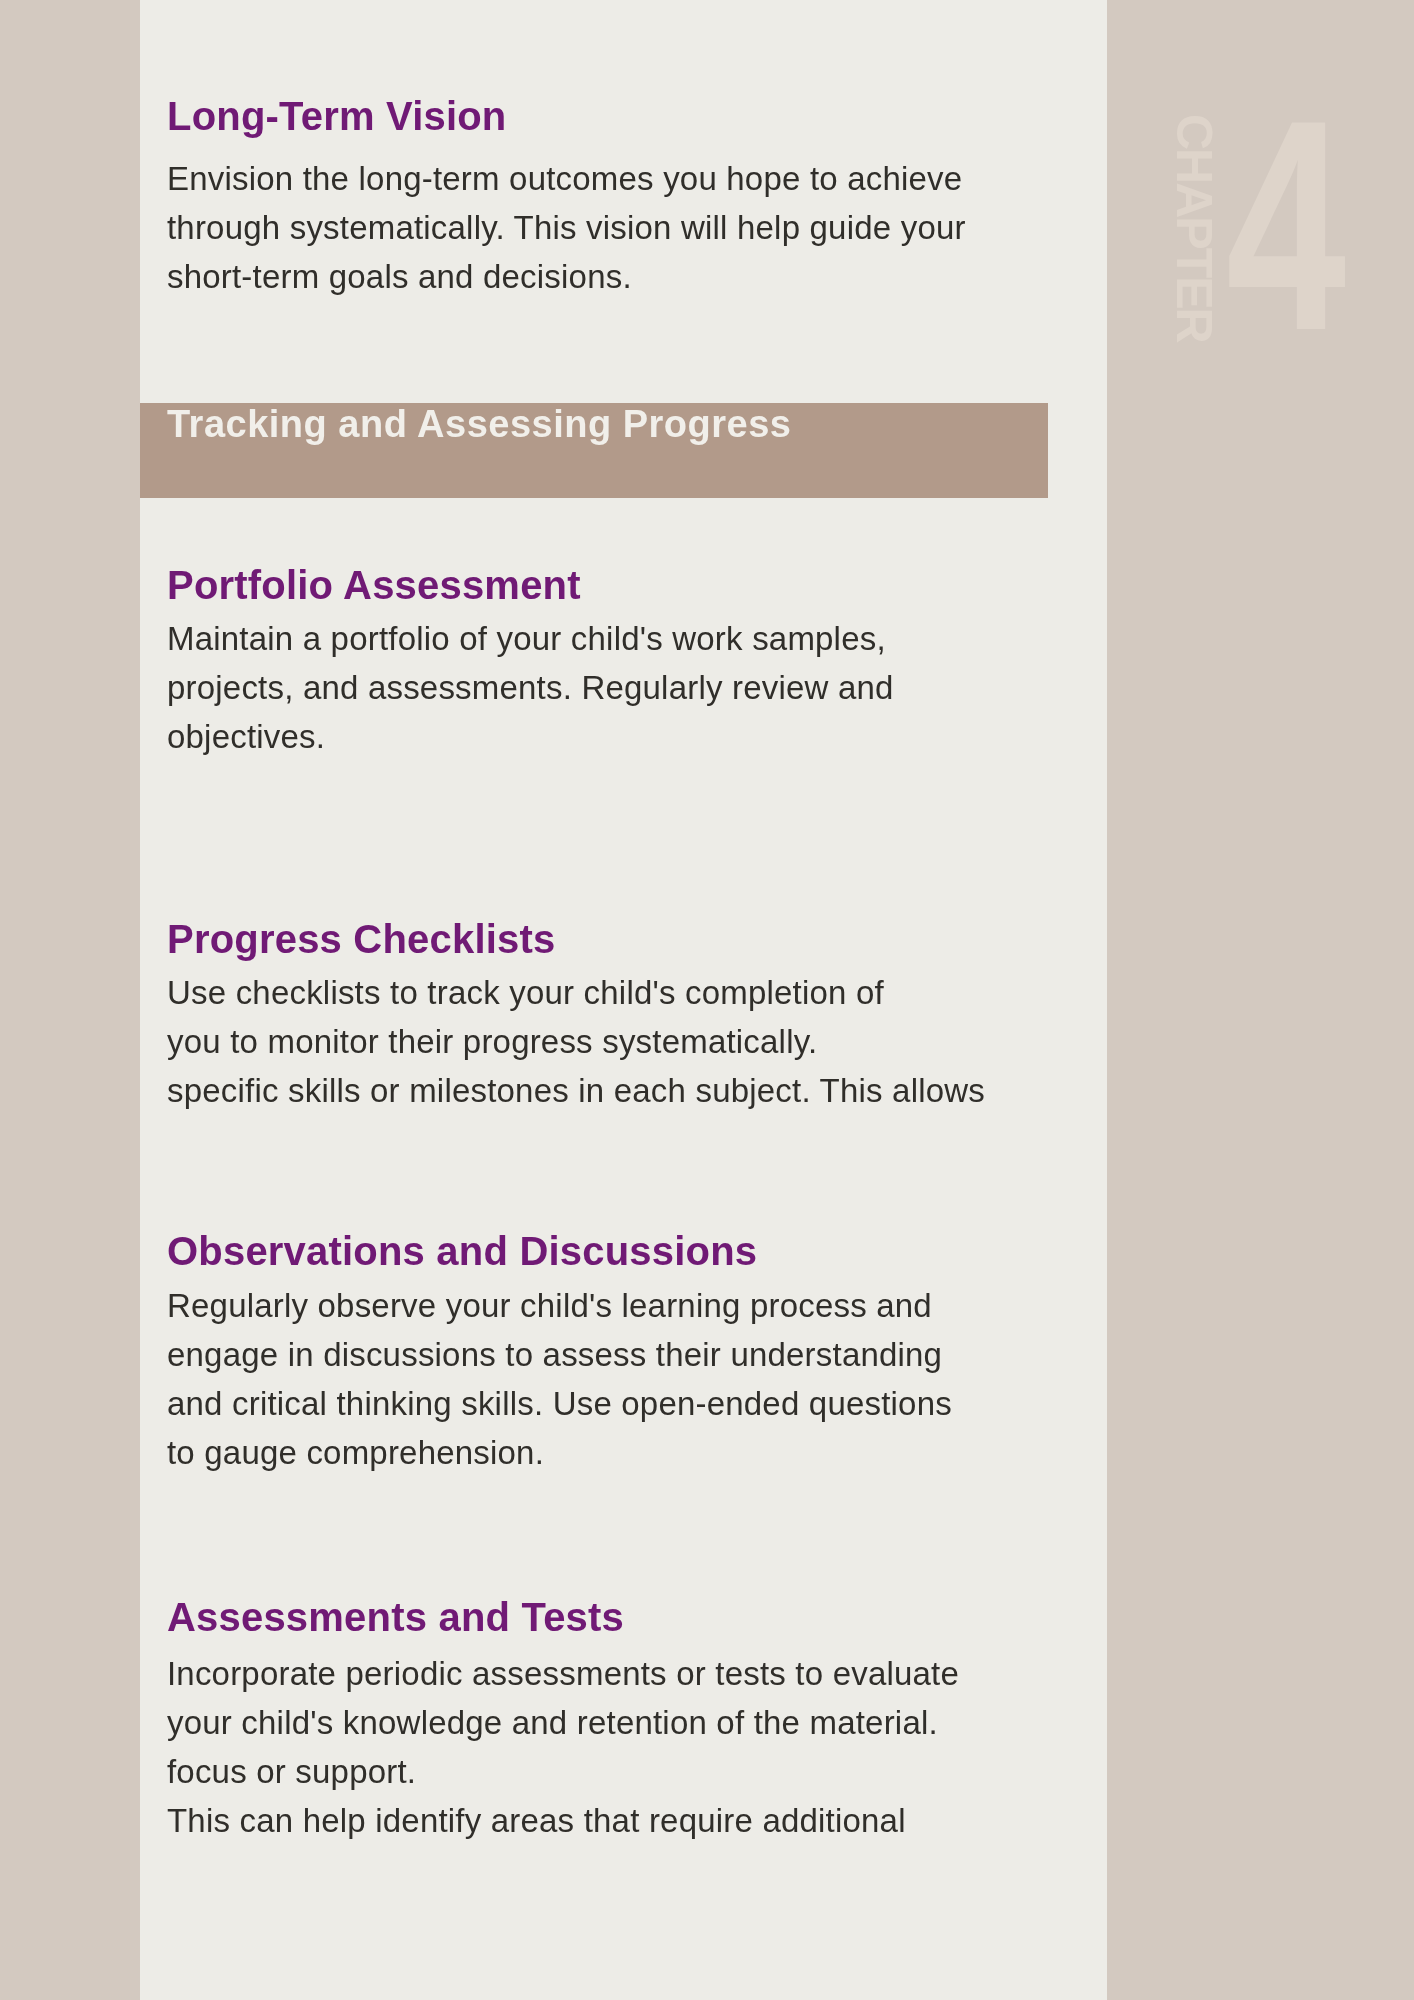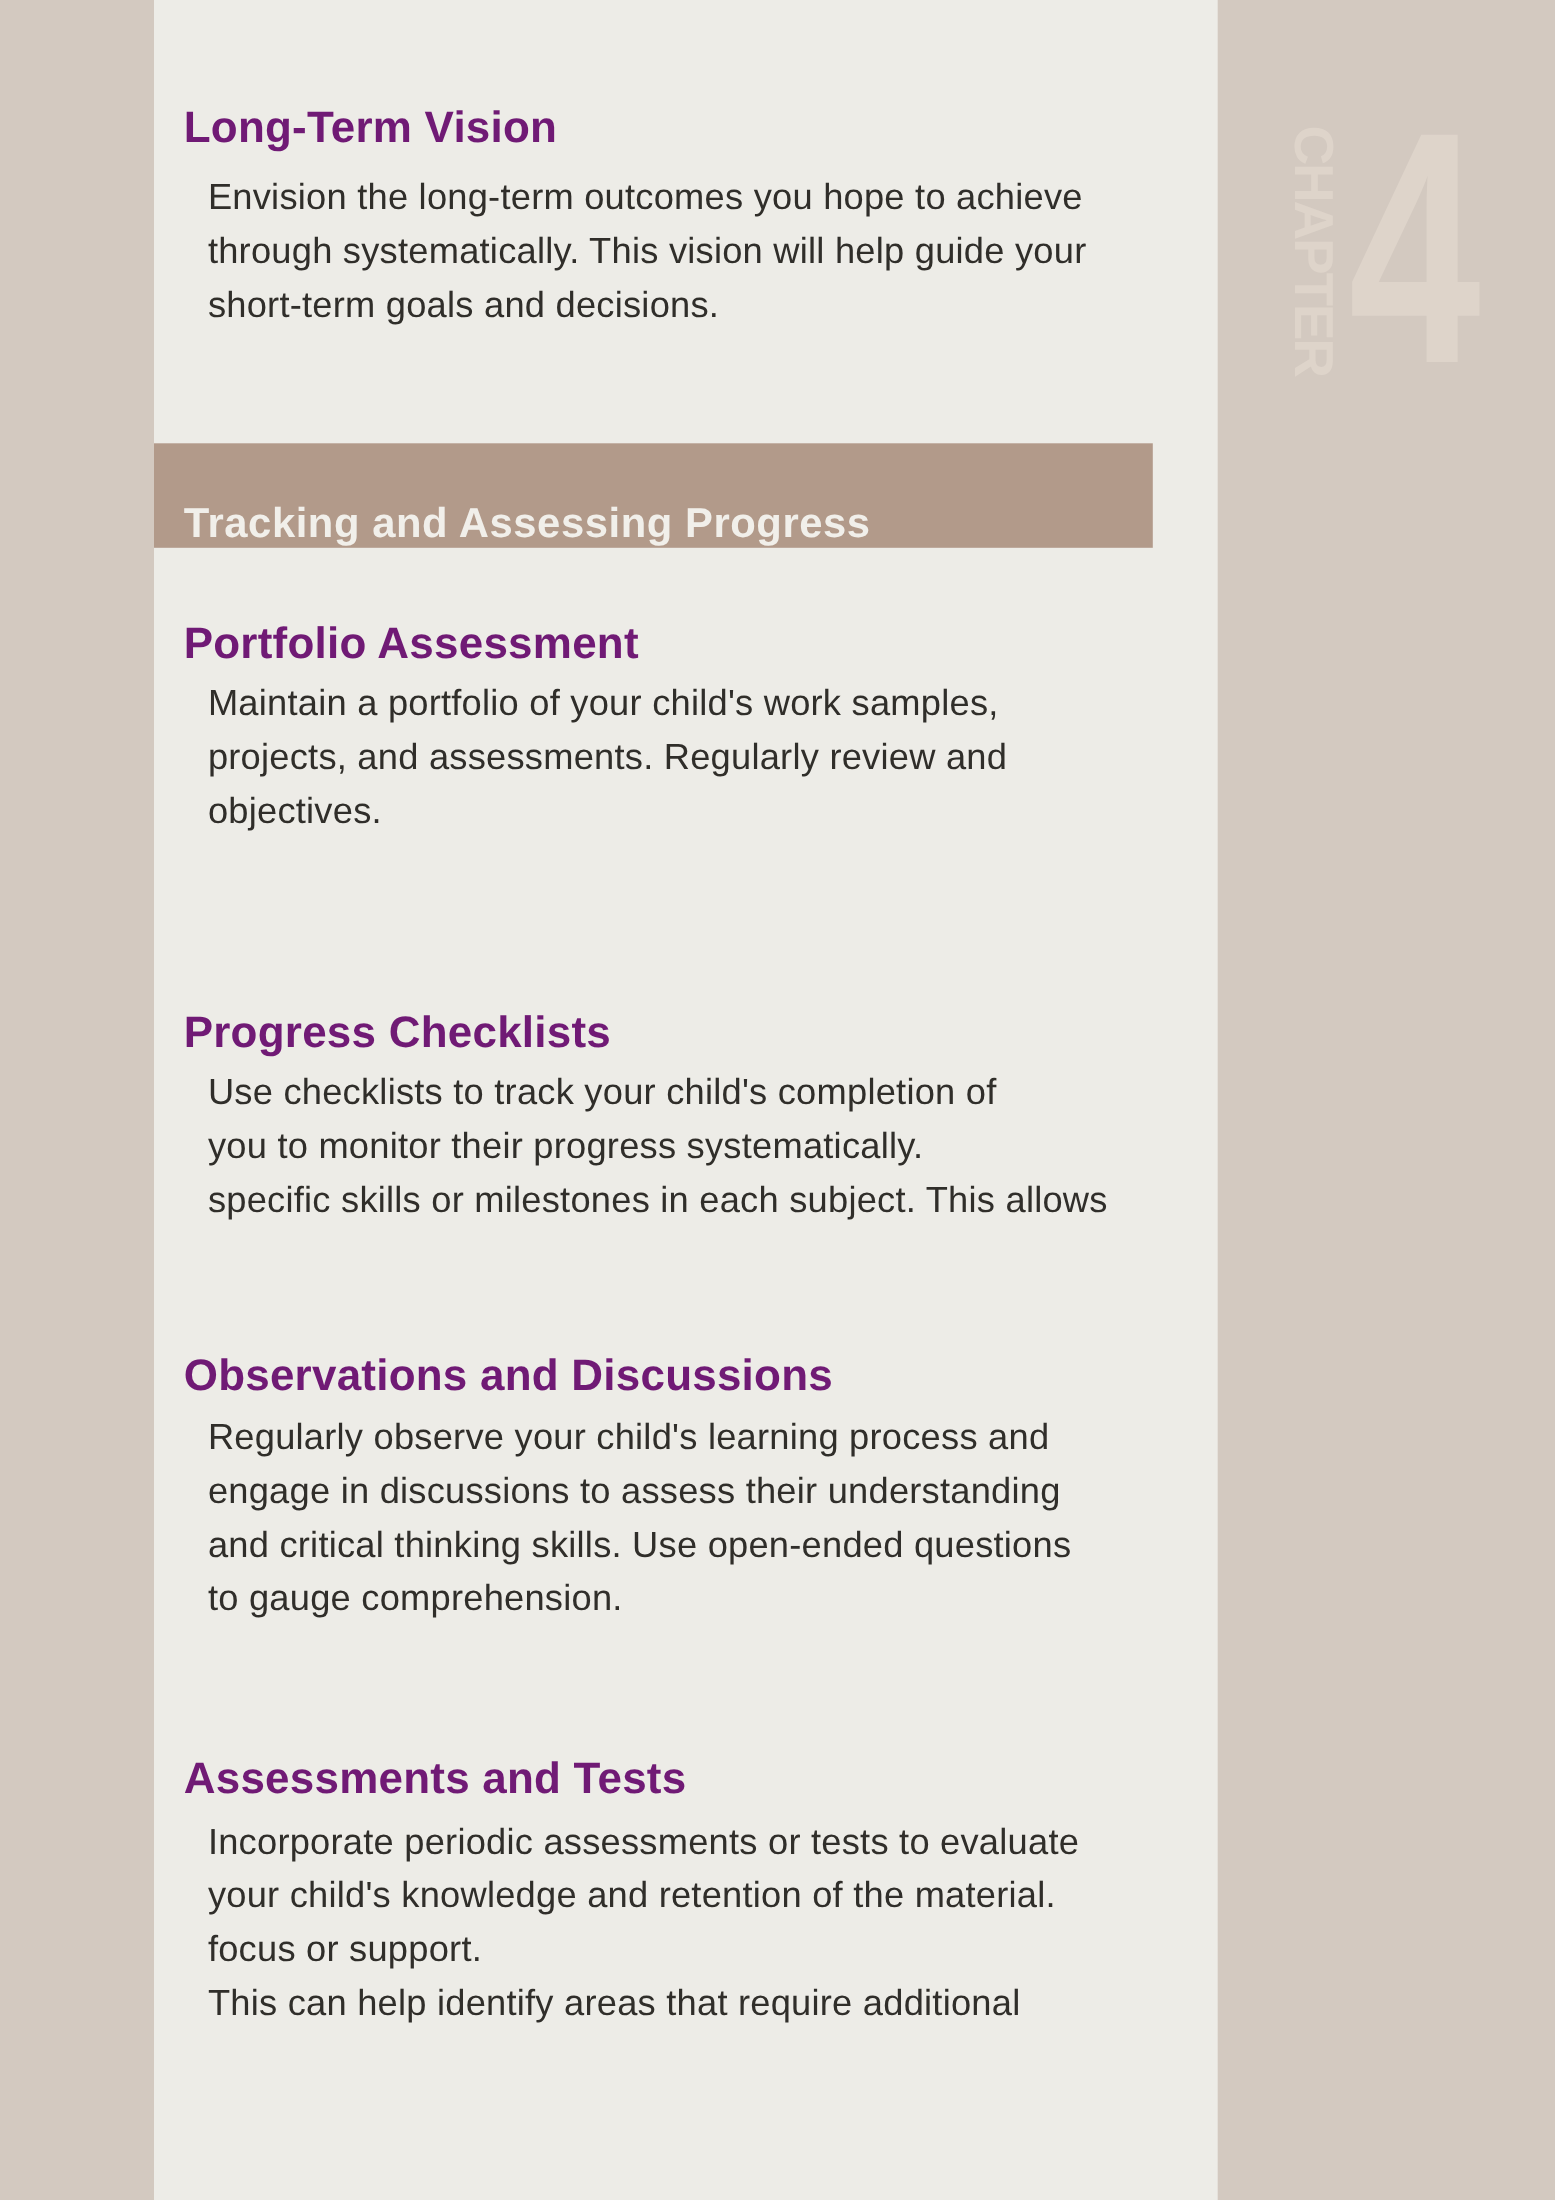--- a/index.html
+++ b/index.html
@@ -8,37 +8,37 @@
     background:#D3C9C0;
     font-family:"Liberation Sans",sans-serif;
     -webkit-font-smoothing:antialiased;
   }
   .panel{
     position:absolute;left:140px;top:0;width:967px;height:2000px;
     background:#EDECE7;
   }
   .banner{
     position:absolute;left:0;top:403px;width:908px;height:95px;
-    background:#B29A8A;display:flex;align-items:flex-end;
+    background:#B29A8A;display:flex;align-items:flex-start;
   }
   .banner-title{
     margin:0;padding-left:27px;
     font-size:38px;font-weight:700;letter-spacing:0.5px;
     color:#F1EFEA;
   }
   .sec{position:absolute;left:27px;width:930px;}
   .sec-heading{
     margin:0;font-size:40px;line-height:46px;font-weight:700;
     color:#701a75;letter-spacing:0.2px;white-space:nowrap;
   }
   .sec-body{margin:0;}
   .sec-body .line{
     display:block;white-space:nowrap;
     font-size:33px;line-height:49px;font-weight:400;
-    color:#302E2A;letter-spacing:0.2px;margin-left:22px;
+    color:#302E2A;letter-spacing:0.2px;
   }
   .chapter-word{
     position:absolute;left:1224px;top:114px;
     transform-origin:0 0;transform:rotate(90deg);
     font-size:50px;line-height:60px;font-weight:700;letter-spacing:-2px;
     color:#DED4CA;white-space:nowrap;
   }
   .chapter-num{
     position:absolute;left:1226px;top:75px;
     transform-origin:0 0;transform:scaleX(0.72);

